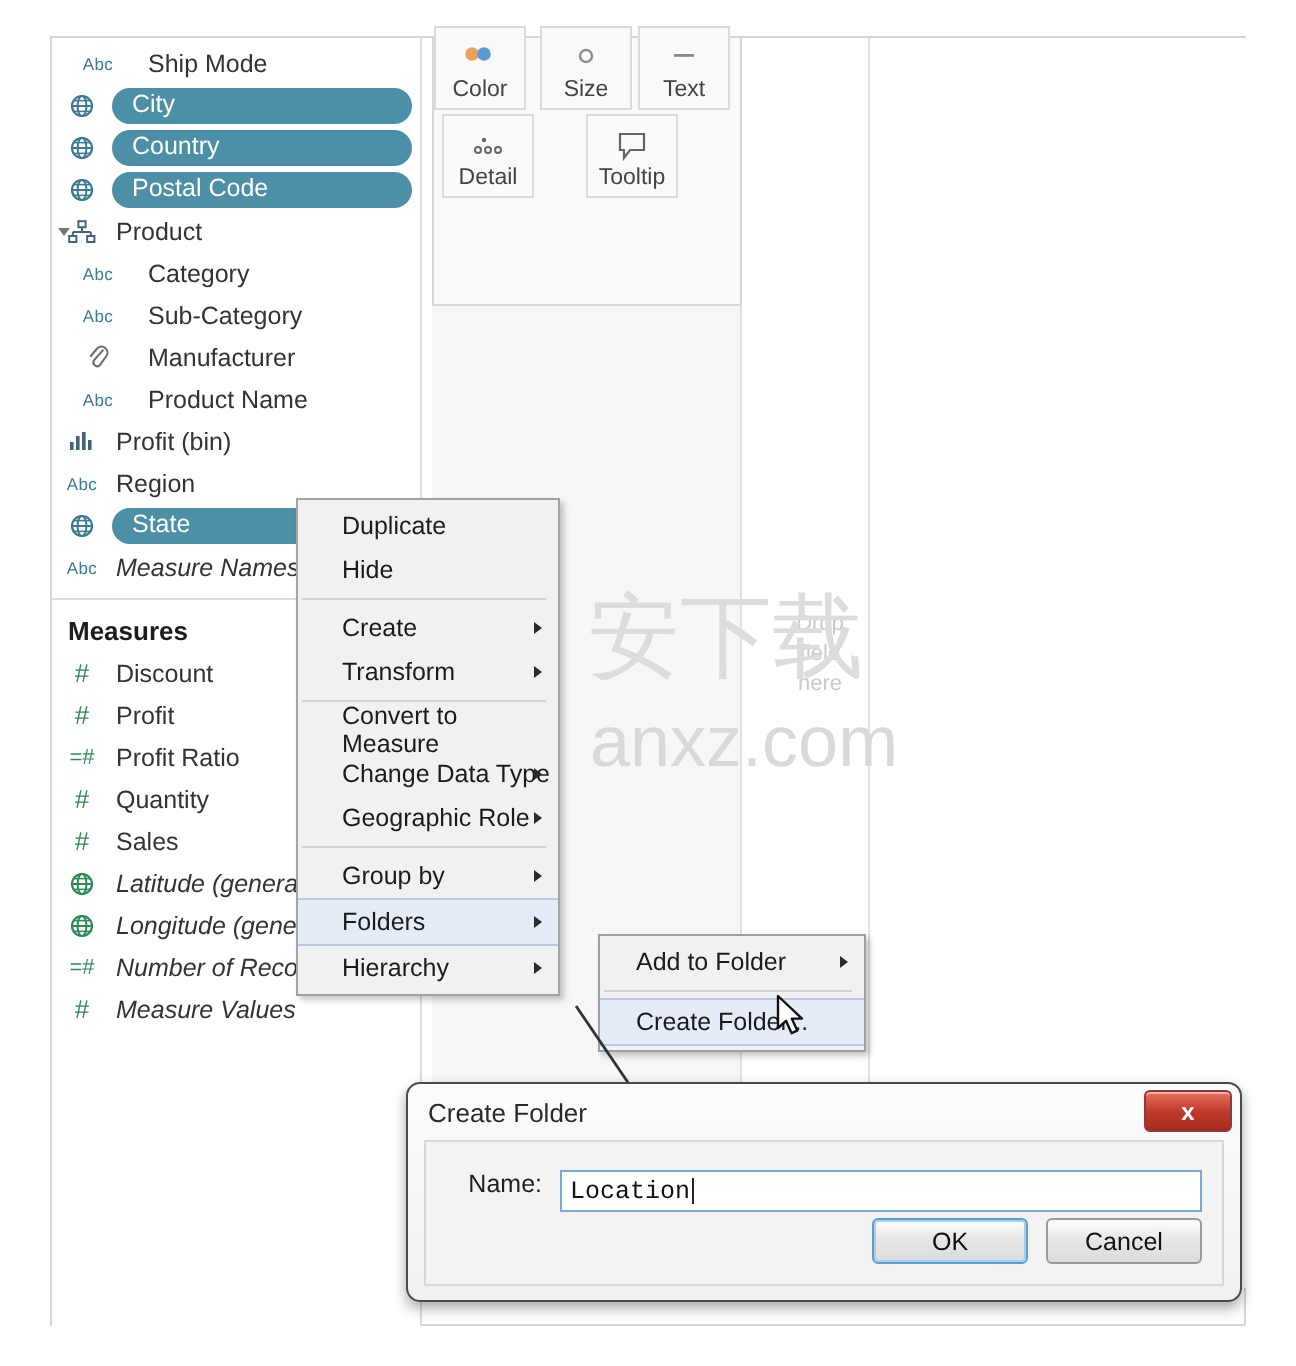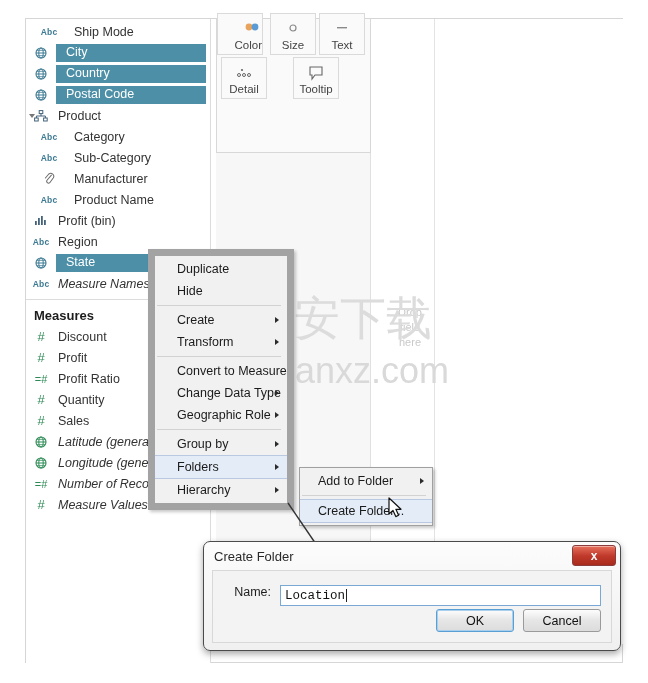--- a/index.html
+++ b/index.html
@@ -80,32 +80,32 @@
   .fr-label.italic { font-style: italic; }
 
   
   .indent-0 .fr-icon { width:30px; min-width:30px; }
   .indent-1 .fr-icon { width: 46px; min-width:46px; }
 
   
   .field-row.pill .fr-label {
     background: #4c8fa6;
     color:#fff;
-    border-radius: 0;
+    border-radius: 9px;
     padding: 2px 10px 3px 10px;
     display:inline-block;
     min-width: 150px;
     box-sizing:border-box;
     line-height: 13px;
     font-size: 12.5px;
   }
 
   .abc-icon {
     font-size: 8.5px;
-    font-weight: 700;
+    font-weight: 400;
     letter-spacing: .2px;
     color: #3d7a93;
     font-family: "Liberation Sans", sans-serif;
   }
   .hash-icon { font-size: 13px; font-weight:400; color:#2e8b57; font-family:"Liberation Sans", sans-serif;}
   .eqhash-icon { font-size: 11px; color:#2e8b57; font-family:"Liberation Sans", sans-serif;}
 
   .section-title {
     font-size: 13px;
     font-weight: bold;
@@ -183,23 +183,23 @@
     text-align:center;
     color:#c9c9c9;
     font-size: 11px;
     line-height: 15px;
   }
 
   
   .ctx-menu {
     position:absolute;
     left: 148px; top: 249px;
-    width: 146px;
+    width: 132px;
     background:#f1f1f1;
-    border:7px solid #a3a3a3;
+    border:1px solid #a3a3a3;
     box-sizing:border-box;
     z-index: 50;
     box-shadow: 2px 2px 3px rgba(0,0,0,0.22);
     padding: 2px 0 2px 0;
   }
   .ctx-item {
     position:relative;
     height: 22px;
     display:flex; align-items:center;
     padding-left: 22px;
@@ -334,21 +334,21 @@
 <div id="root">
 
   <div class="sheet-frame"></div>
 
   <div class="marks-col"></div>
 
   <div class="canvas-col-a"></div>
   <div class="canvas-col-b"></div>
 
   <div class="marks-panel">
-    <div class="mark-btn" style="left:0; top:-6px;align-items:flex-end;">
+    <div class="mark-btn" style="left:0; top:-6px;">
       <div class="mark-ico">
         <svg width="18" height="13" viewBox="0 0 18 13">
           <circle cx="5" cy="4" r="3.4" fill="#e8a45c"></circle>
           <circle cx="11" cy="4" r="3.4" fill="#5b9bd5"></circle>
         </svg>
       </div>
       <div class="mlabel">Color</div>
     </div>
 
     <div class="mark-btn" style="left:53px; top:-6px;">

